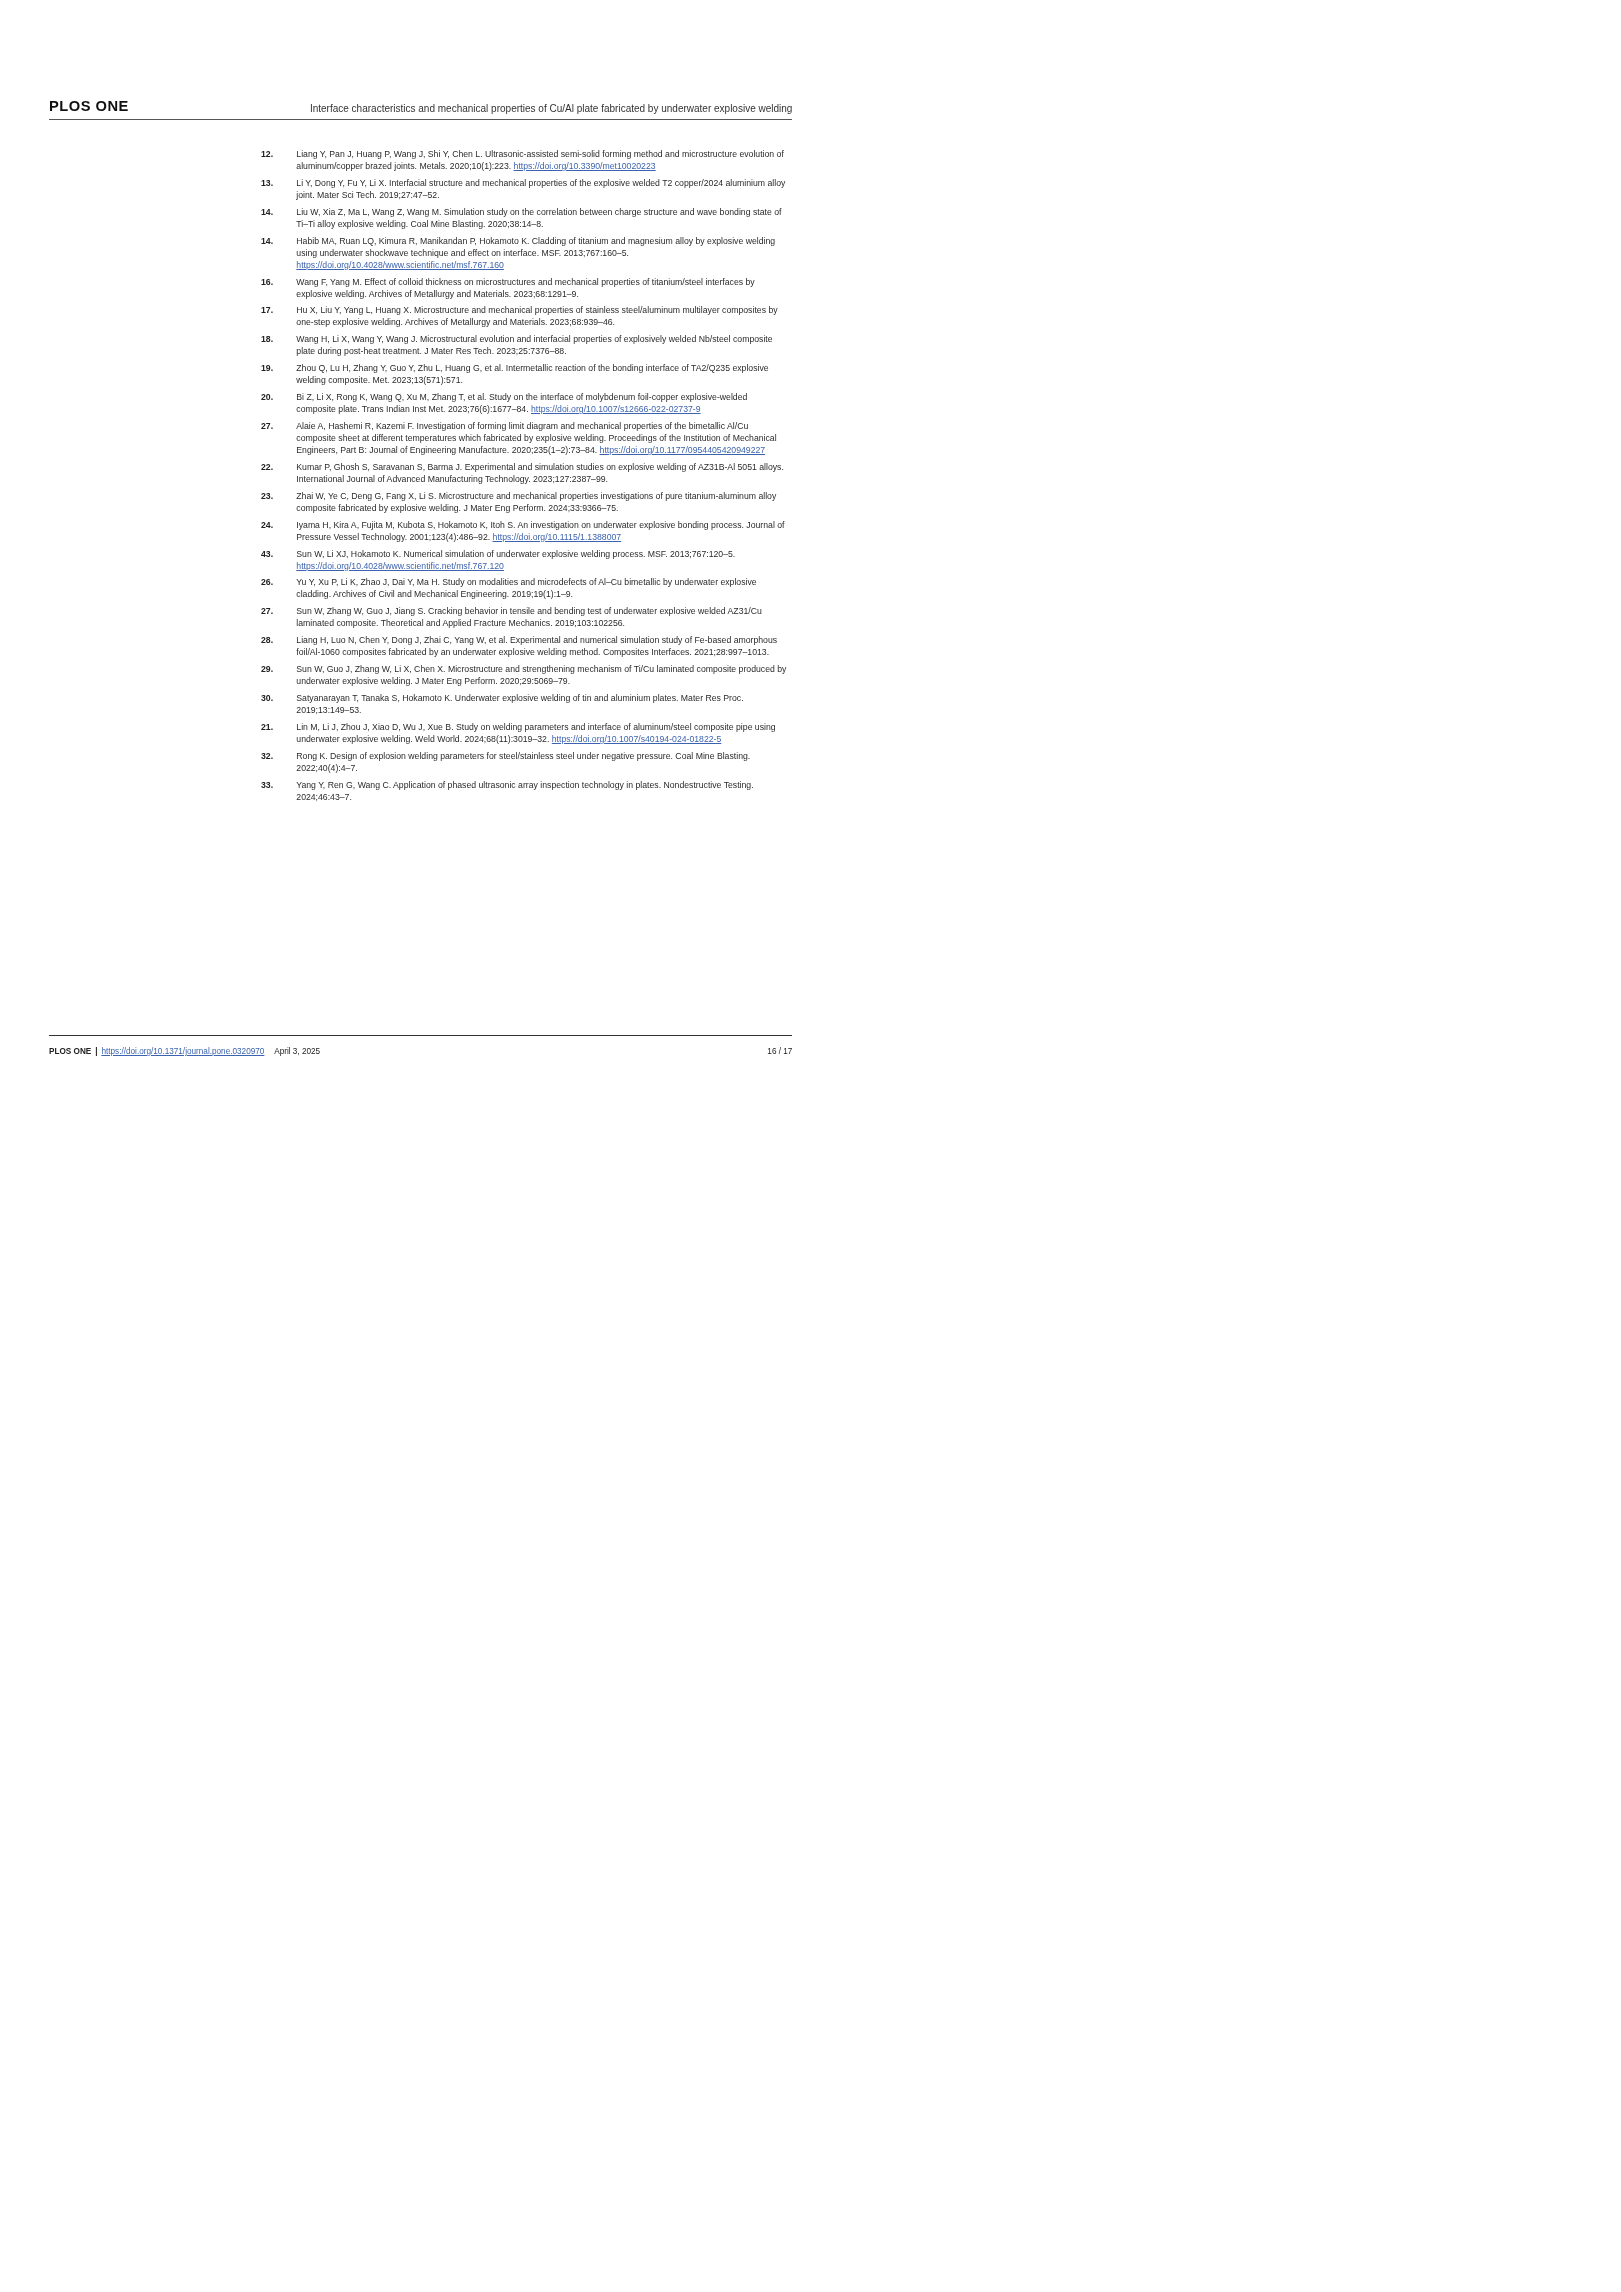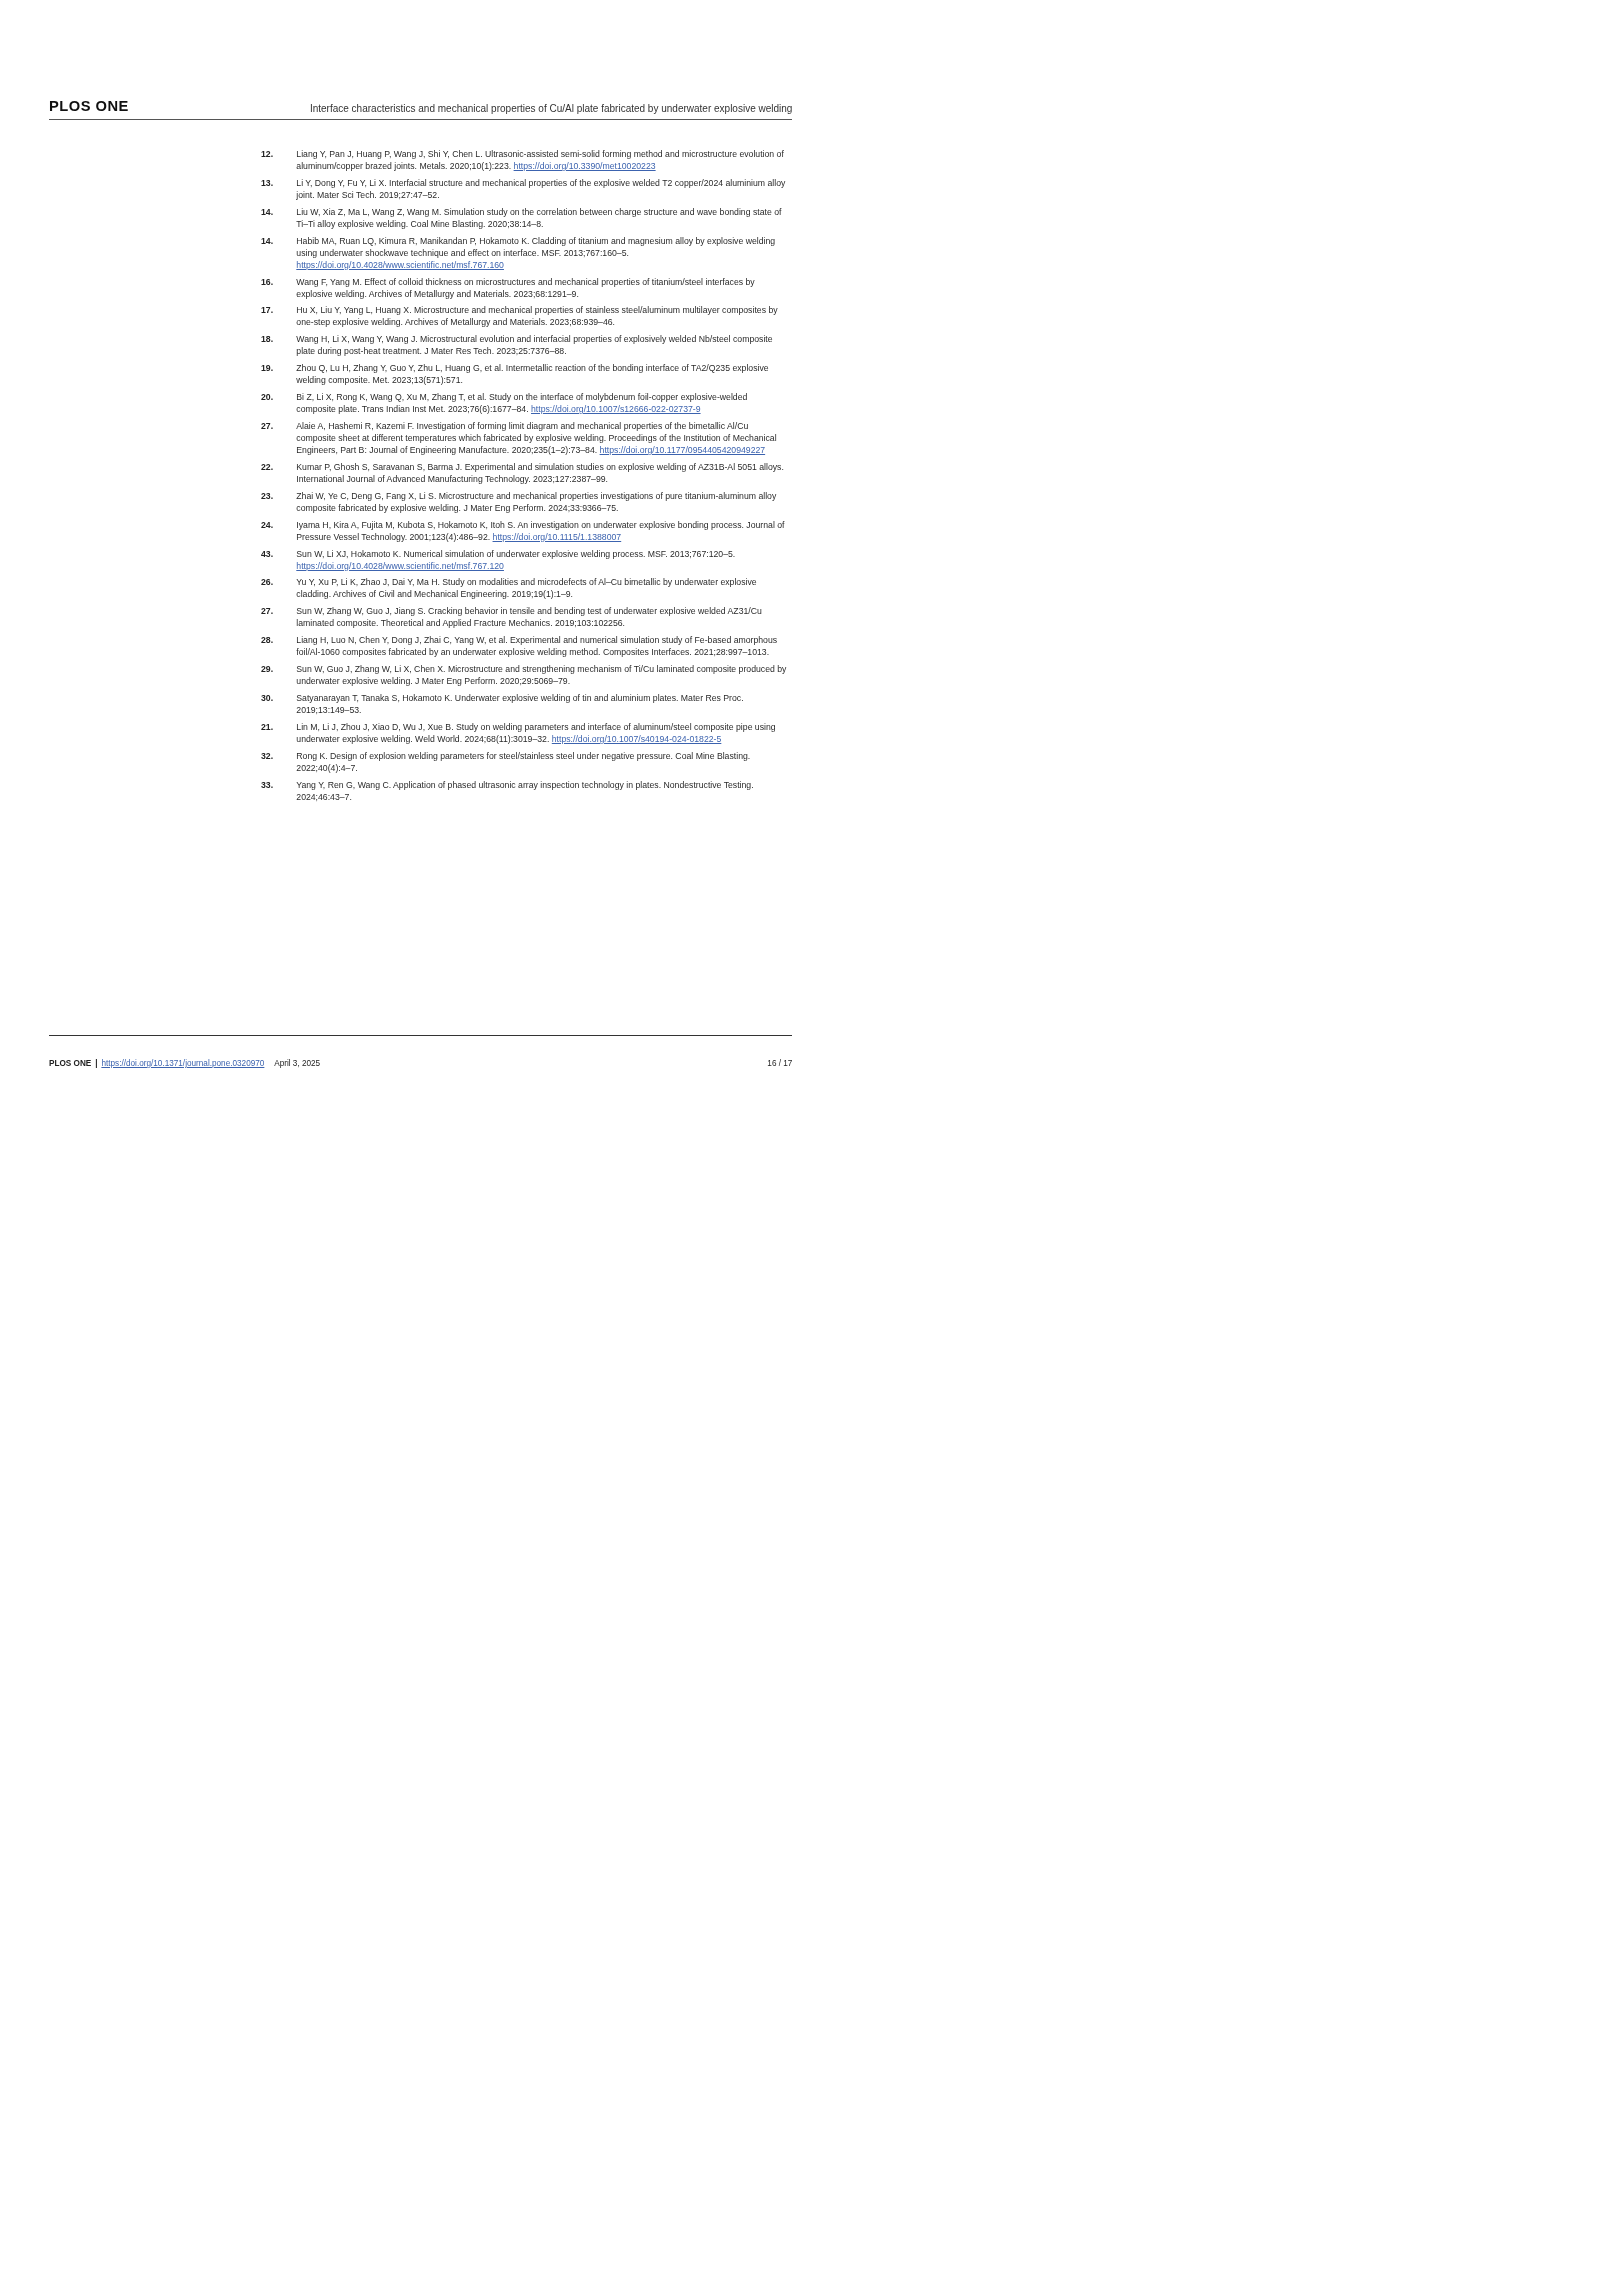--- a/index.html
+++ b/index.html
@@ -8,21 +8,21 @@
   .page{position:absolute;width:811px;height:1146px;background:#fff;}
   #p13{left:0;top:0}#p14{left:827;top:0}#p15{left:0;top:1169}#p16{left:827;top:1169}
 
   
   .phead{position:absolute;top:90px;height:23.5px;border-bottom:1.2px solid #555;
          display:flex;justify-content:space-between;align-items:flex-end;padding-bottom:5.9px;}
   .pl .phead{left:32px;right:36px}.pr .phead{left:49px;right:18.6px}
   .brand{font-family:"Liberation Sans",sans-serif;font-weight:bold;font-size:14.7px;letter-spacing:0.5px;color:#111;}
   .runtitle{font-family:"Liberation Sans",sans-serif;font-size:10px;color:#333;margin-left:32px;}
   .pfoot{position:absolute;top:1035px;border-top:1.2px solid #333;
-         display:flex;justify-content:space-between;padding-top:23px;
+         display:flex;justify-content:space-between;padding-top:11px;
          font-family:"Liberation Sans",sans-serif;font-size:8.2px;color:#222;}
   .pl .pfoot{left:32px;right:36px}.pr .pfoot{left:49px;right:18.6px}
   .pfoot .fbrand{font-weight:bold;}
   .pfoot .sep{margin:0 3.9px;font-weight:bold;}
   .doilink{color:#3c63af;text-decoration:underline;font-family:"Liberation Sans",sans-serif;font-size:8.5px;}
   .pfoot .doilink{font-size:8.2px;}
   .fdate{margin-left:9.8px;}
 
   
   .bodycol{position:absolute;}

